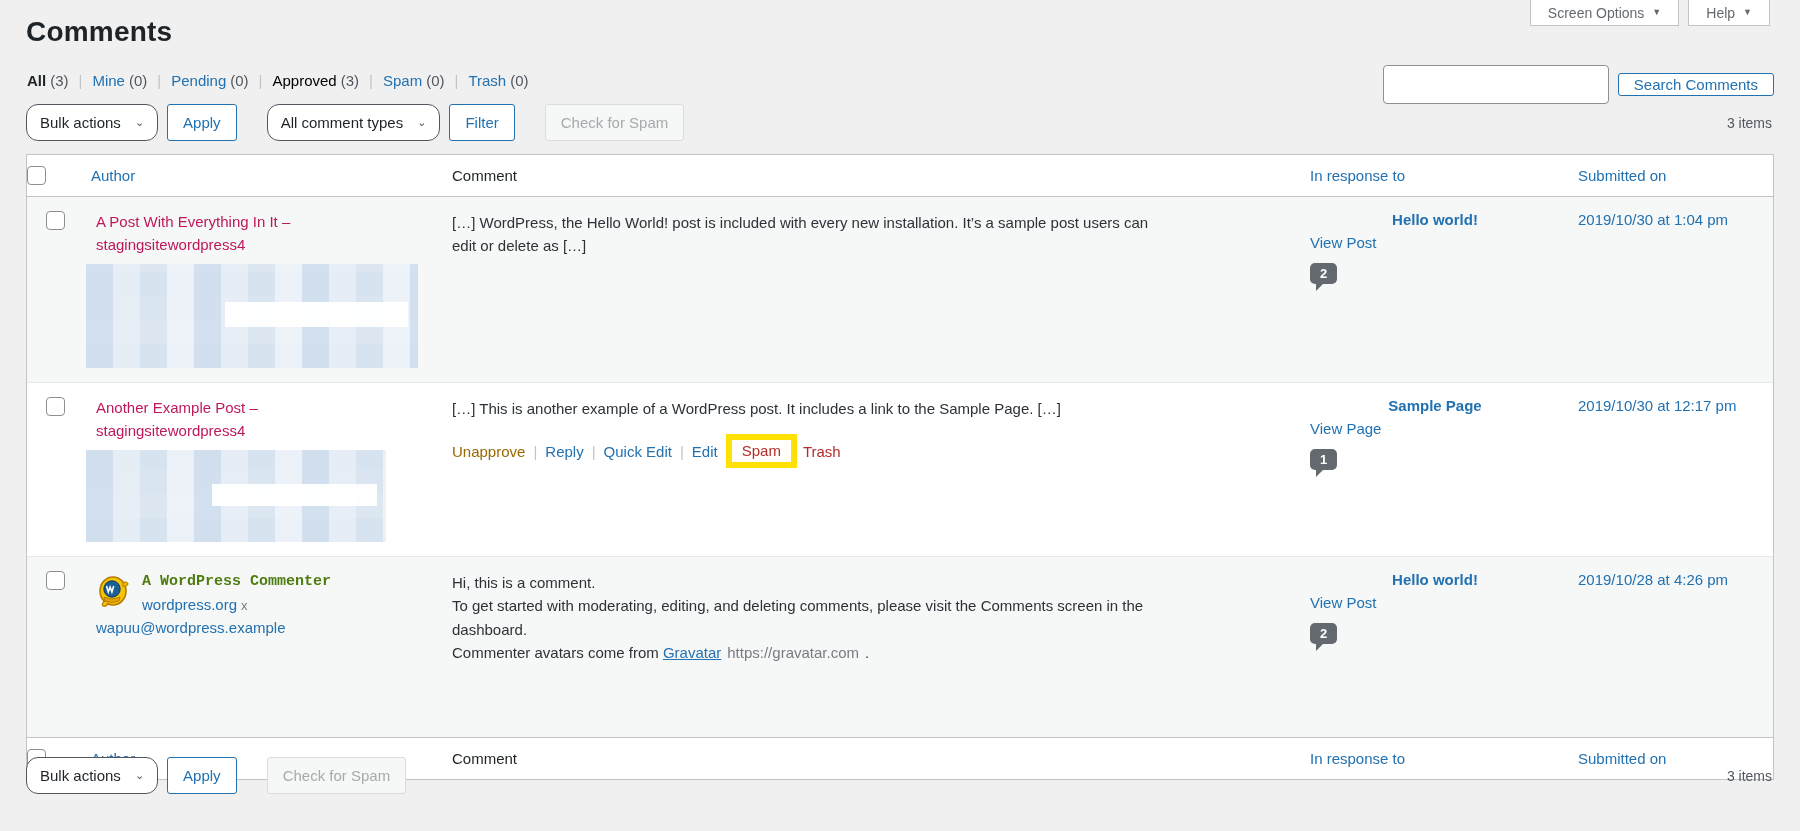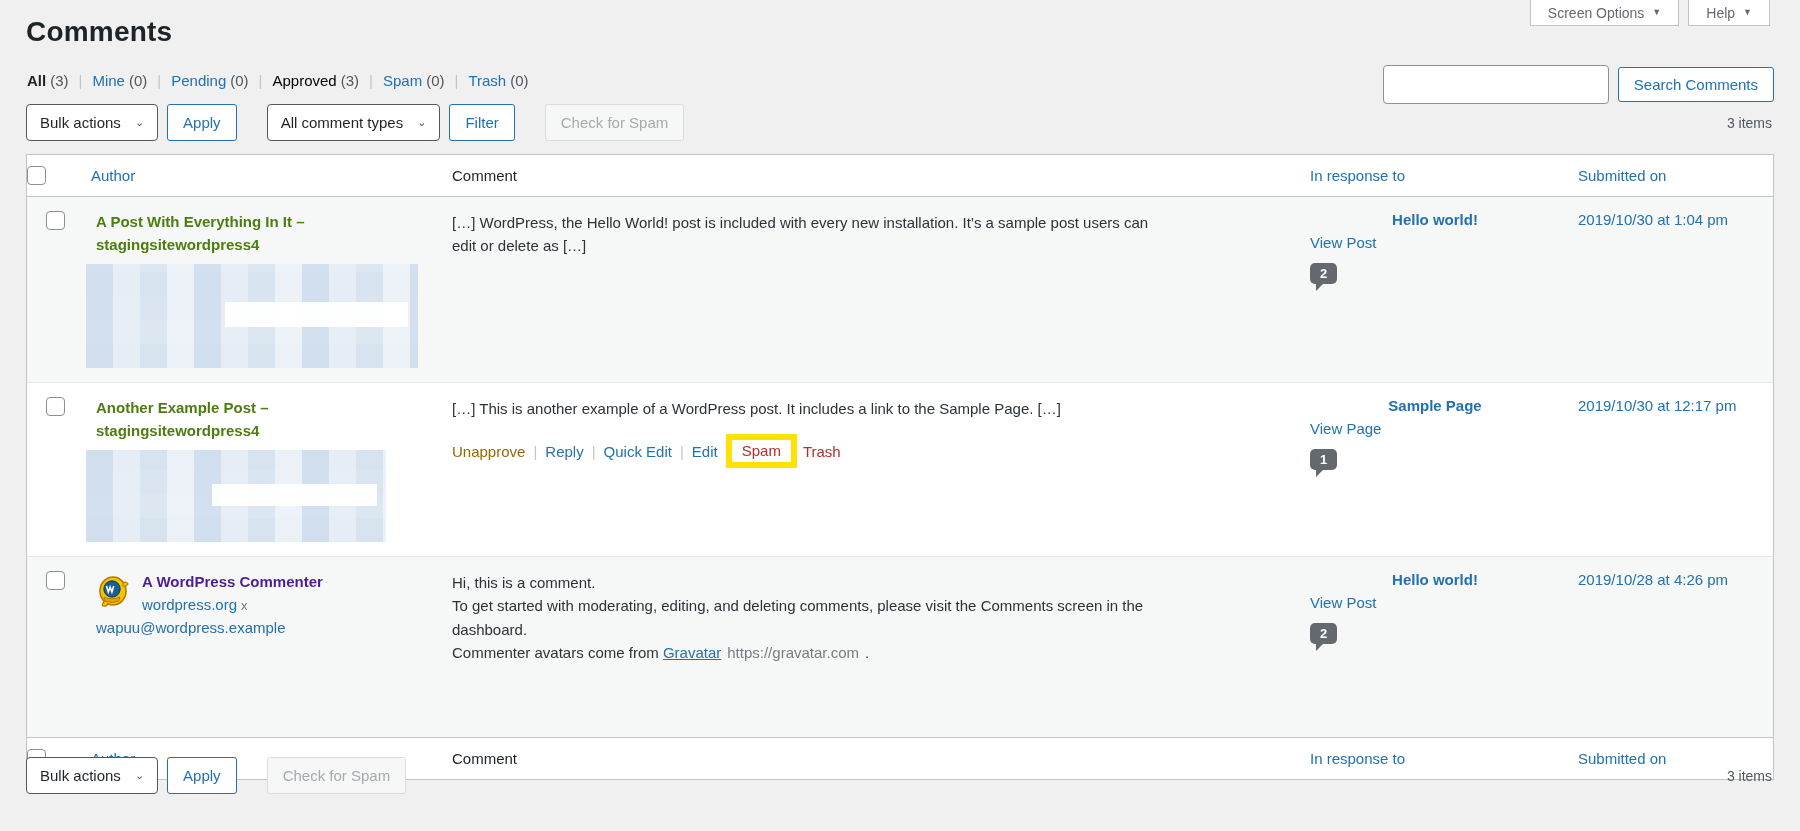--- a/index.html
+++ b/index.html
@@ -41,28 +41,28 @@
   
   .searchbar { position:absolute; top:65px; right:26px; display:flex; align-items:center; }
   .searchbar input {
     width:226px; height:39px; border:1px solid #8c8f94; border-radius:4px;
     background:#fff; font-size:15px; padding:0 10px; font-family:inherit;
   }
   .btn-secondary {
     height:37px; padding:0 15px; background:#fff; border:1px solid #2271b1;
     border-radius:3px; color:#2271b1; font-size:15px; cursor:pointer; font-family:inherit;
   }
-  .searchbar .btn-secondary { margin-left:9px; height:35px; }
+  .searchbar .btn-secondary { margin-left:9px; height:23px; }
 
   
   .tablenav { position:absolute; left:26px; right:26px; display:flex; align-items:center; gap:9px; }
   .tablenav.top { top:104px; }
   .tablenav.bottom { top:757px; }
   .select {
-    height:37px; background:#fff; border:1px solid #50575e; border-radius:4px;
+    height:37px; background:#fff; border:1px solid #50575e; border-radius:12px;
     display:flex; align-items:center; gap:14px; padding:0 13px; font-size:15px;
     color:#1d2327; cursor:pointer;
   }
   .vchev { font-size:11px; color:#50575e; }
   .gap { width:12px; }
   .btn-disabled {
     height:37px; padding:0 15px; background:#f6f7f7; border:1px solid #dcdcde;
     border-radius:3px; color:#a7aaad; font-size:15px; font-family:inherit; cursor:default;
   }
   .items-count { position:absolute; right:2px; color:#50575e; font-size:14px; }
@@ -82,21 +82,21 @@
   .r1 { background:#f6f7f7; min-height:174px; border-bottom:1px solid #e7e8ea; }
   .r2 { background:#ffffff; min-height:150px; border-bottom:1px solid #e7e8ea; }
   .r3 { background:#f6f7f7; min-height:180px; }
   .cell { padding:14px 10px 14px 0; }
   .cb-cell { padding-left:19px; padding-right:0; }
   .cb {
     width:19px; height:19px; display:inline-block; background:#fff;
     border:1px solid #8c8f94; border-radius:4px; cursor:pointer;
   }
   .author-cell { padding-left:5px; }
-  .author-title { font-weight:700; color:#4d7c0f; line-height:1.5; max-width:300px; }
+  .author-title { font-weight:400; color:#be185d; line-height:1.5; max-width:300px; }
   .blur { position:relative; margin-top:8px; margin-left:-10px;
     background-color:#e3ebf3;
     background-image:
       repeating-linear-gradient(90deg, rgba(208,222,238,.9) 0 27px, rgba(231,238,246,.9) 27px 54px, rgba(216,228,240,.75) 54px 81px, rgba(238,243,249,.9) 81px 108px),
       repeating-linear-gradient(0deg, rgba(199,216,233,.55) 0 24px, rgba(235,241,248,.6) 24px 48px, rgba(214,227,240,.5) 48px 72px);
   }
   .blur::after { content:""; position:absolute; right:3%; top:37%; width:55%; height:24%;
     background:rgba(255,255,254,.95); }
   .blur1 { width:332px; height:104px; }
   .blur2 { width:300px; height:92px; }
@@ -118,21 +118,21 @@
     font-size:13px; font-weight:600; padding:3px 10px; border-radius:5px; cursor:pointer;
   }
   .bubble::after {
     content:""; position:absolute; top:100%; left:6px;
     border-top:7px solid #646970; border-right:7px solid transparent;
   }
   .date-cell a { color:#2271b1; }
 
   
   .avatar { float:left; width:34px; height:34px; margin:2px 12px 6px 0; }
-  .a3-name { font-weight:700; color:#4c1d95; line-height:1.5; }
+  .a3-name { font-weight:700; color:#4d7c0f; line-height:1.5;font-family:Liberation Mono, monospace; }
   .a3-site { line-height:1.5; }
   .a3-site a { color:#2271b1; }
   .a3-x { color:#787c82; font-size:13px; margin-left:4px; }
   .a3-email { clear:left; line-height:1.6; }
   .a3-email a { color:#2271b1;margin-top:37px; }
   .c3line { line-height:1.55; max-width:700px; color:#2c3338; }
   .grav-link { color:#2271b1; text-decoration:underline; }
   .grav-url { color:#787c82; margin-left:6px; }
   .grav-dot { margin-left:6px; }
 </style>

